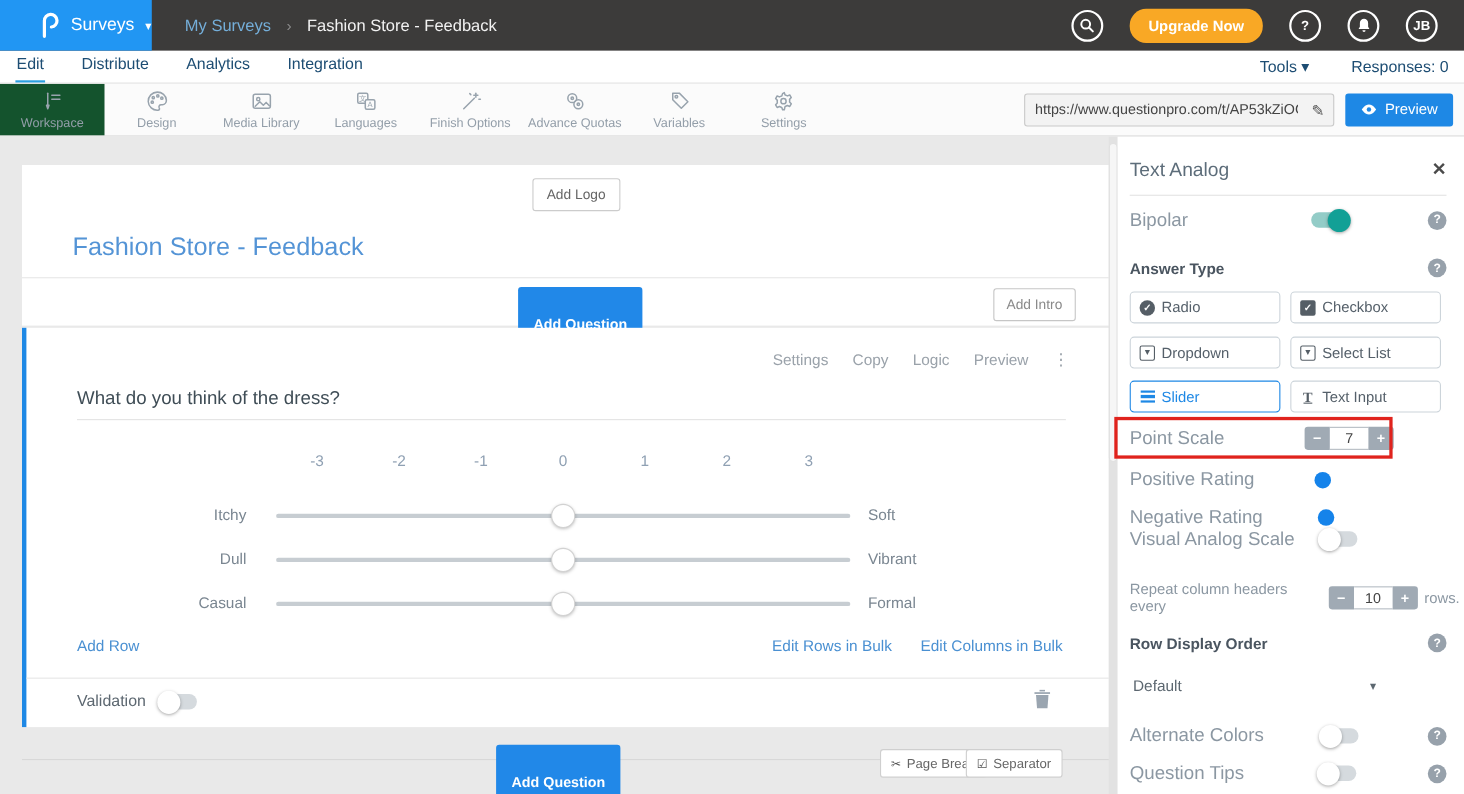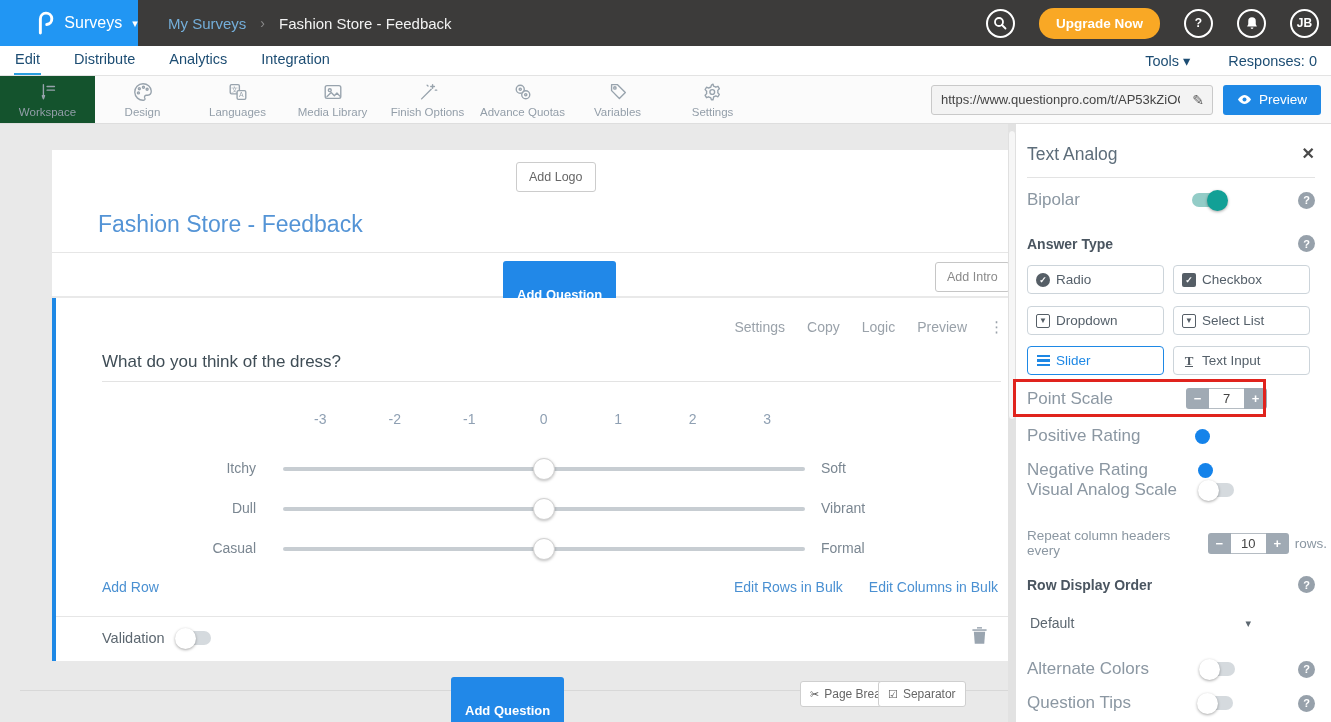--- a/index.html
+++ b/index.html
@@ -8,21 +8,21 @@
 
   
   .topbar{position:absolute;left:0;top:0;width:1331px;height:46px;background:#3c3b3a;display:flex;align-items:center;z-index:30;}
   .logo-block{width:138px;height:46px;background:#2196f3;display:flex;align-items:center;justify-content:center;gap:10px;cursor:pointer;padding-left:34px;}
   .logo-product{color:#fff;font-size:16px;}
   .logo-caret{color:#fff;font-size:11px;}
   .crumbs{display:flex;align-items:center;gap:14px;margin-left:30px;font-size:15px;}
   .crumb-parent{color:#74aed9;cursor:pointer;}
   .crumb-sep{color:#8a8a8a;font-size:14px;}
   .crumb-current{color:#f2f2f2;}
-  .topbar-right{margin-left:auto;display:flex;align-items:center;gap:24px;padding-right:12px;}
+  .topbar-right{margin-left:auto;display:flex;align-items:center;gap:24px;padding-right:24px;}
   .circle-btn{width:29px;height:29px;border:2px solid #fff;border-radius:50%;display:flex;align-items:center;justify-content:center;color:#fff;font-weight:bold;font-size:12px;cursor:pointer;background:transparent;}
   .upgrade-btn{background:#f9a825;color:#fff;font-weight:bold;font-size:13.5px;border:none;border-radius:15px;padding:8px 17px;cursor:pointer;}
 
   
   .navrow{position:absolute;left:0;top:46px;width:1331px;height:30px;background:#fff;border-bottom:1px solid #e3e3e3;display:flex;align-items:center;font-size:14.5px;z-index:29;}
   .nav-tabs{display:flex;gap:32px;padding-left:14px;}
   .nav-tab{color:#1d4d73;cursor:pointer;padding:4px 1px 6px;}
   .nav-tab.active{border-bottom:2px solid #2b9fe0;}
   .nav-right{margin-left:auto;display:flex;align-items:center;gap:38px;padding-right:14px;color:#1d4d73;}
   .nav-right .item{cursor:pointer;}
@@ -33,21 +33,21 @@
   .tool-item.active{background:#14532d;}
   .tool-item svg{stroke:#98a3ad;fill:none;stroke-width:1.5;stroke-linecap:round;stroke-linejoin:round;}
   .toolbar-right{margin-left:auto;display:flex;align-items:center;gap:10px;padding-right:10px;}
   .url-box{width:282px;height:30px;background:#f3f3f3;border:1px solid #c9c9c9;border-radius:3px;display:flex;align-items:center;}
   .url-input{flex:1;min-width:0;border:none;background:transparent;font-size:13px;color:#444;padding:0 4px 0 9px;outline:none;white-space:nowrap;overflow:hidden;}
   .url-pencil{padding:0 8px;color:#555;font-size:14px;cursor:pointer;}
   .preview-btn{height:30px;background:#1e88e5;color:#fff;border:none;border-radius:3px;font-size:13.5px;padding:0 14px;display:flex;align-items:center;gap:7px;cursor:pointer;}
 
   
   .main{position:absolute;left:0;top:124px;width:1008px;height:598px;background:#e9e9e9;}
-  .card{position:absolute;background:#fff;margin-left:32px;}
+  .card{position:absolute;background:#fff;}
   .header-card{left:20px;top:26px;width:988px;height:146px;}
   .addlogo-btn{position:absolute;left:464px;top:12px;background:#fff;border:1px solid #ccc;border-radius:3px;color:#666;font-size:12.5px;padding:7px 12px;cursor:pointer;}
   .survey-title{position:absolute;left:46px;top:61px;font-size:23px;color:#5494d6;cursor:text;}
   .header-divider{position:absolute;left:0;top:102px;width:988px;border-top:1px solid #e6e6e6;}
   .blue-btn{background:#2188e8;color:#fff;border:none;border-radius:3px;font-size:13px;font-weight:bold;padding:26px 14px;cursor:pointer;}
   .addq-top{position:absolute;left:451px;top:111px;}
   .addintro-btn{position:absolute;left:883px;top:112px;background:#fff;border:1px solid #c6c6c6;border-radius:3px;color:#8a8a8a;font-size:12.5px;padding:7px 11px;cursor:pointer;}
 
   .question-card{left:20px;top:174px;width:988px;height:363px;border-left:4px solid #1e88e5;}
   .q-actions{position:absolute;right:36px;top:20px;display:flex;gap:22px;color:#9aa2aa;font-size:14px;align-items:center;}
@@ -187,37 +187,37 @@
           <circle cx="12.5" cy="6.8" r="1.1"></circle>
           <circle cx="16.5" cy="9" r="1.1"></circle>
           <circle cx="7" cy="13" r="1.1"></circle>
         </svg>
     </span>
     <span>Design</span>
   </div>
   <div class="tool-item">
     <span>
       <svg width="22" height="22" viewBox="0 0 24 24">
+          <rect x="3.5" y="5" width="17" height="14" rx="2"></rect>
+          <circle cx="8.5" cy="10" r="1.6"></circle>
+          <path d="M5.5 17l4.5-4.5 3.5 3.5 2.8-2.8 3.2 3.3"></path>
+        </svg>
+    </span>
+    <span>Media Library</span>
+  </div>
+  <div class="tool-item">
+    <span>
+      <svg width="22" height="22" viewBox="0 0 24 24">
           <rect x="3.5" y="4" width="10" height="10" rx="1.5"></rect>
           <text x="8.5" y="11.5" text-anchor="middle" font-size="7.5" fill="#98a3ad" stroke="none">文</text>
           <rect x="11" y="10.5" width="9.5" height="9.5" rx="1.5" fill="#fbfbfb"></rect>
           <text x="15.7" y="17.8" text-anchor="middle" font-size="7.5" fill="#98a3ad" stroke="none">A</text>
         </svg>
     </span>
     <span>Languages</span>
-  </div>
-  <div class="tool-item">
-    <span>
-      <svg width="22" height="22" viewBox="0 0 24 24">
-          <rect x="3.5" y="5" width="17" height="14" rx="2"></rect>
-          <circle cx="8.5" cy="10" r="1.6"></circle>
-          <path d="M5.5 17l4.5-4.5 3.5 3.5 2.8-2.8 3.2 3.3"></path>
-        </svg>
-    </span>
-    <span>Media Library</span>
   </div>
   <div class="tool-item">
     <span>
       <svg width="22" height="22" viewBox="0 0 24 24">
           <line x1="5" y1="19.5" x2="15.5" y2="9"></line>
           <line x1="17" y1="4" x2="17" y2="8"></line>
           <line x1="15" y1="6" x2="19" y2="6"></line>
           <line x1="20" y1="10" x2="21.5" y2="10"></line>
           <line x1="11" y1="4.5" x2="12" y2="5.5"></line>
         </svg>

